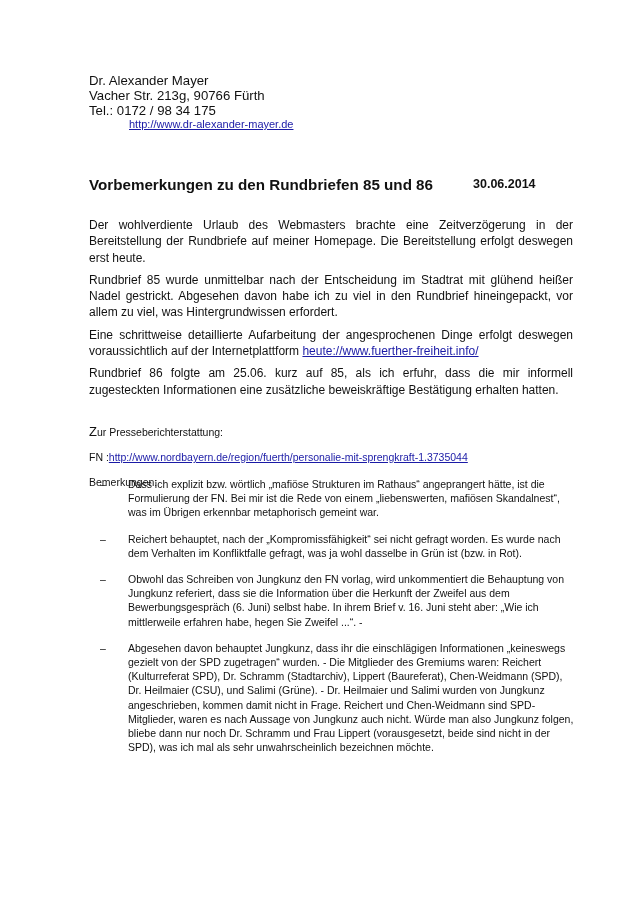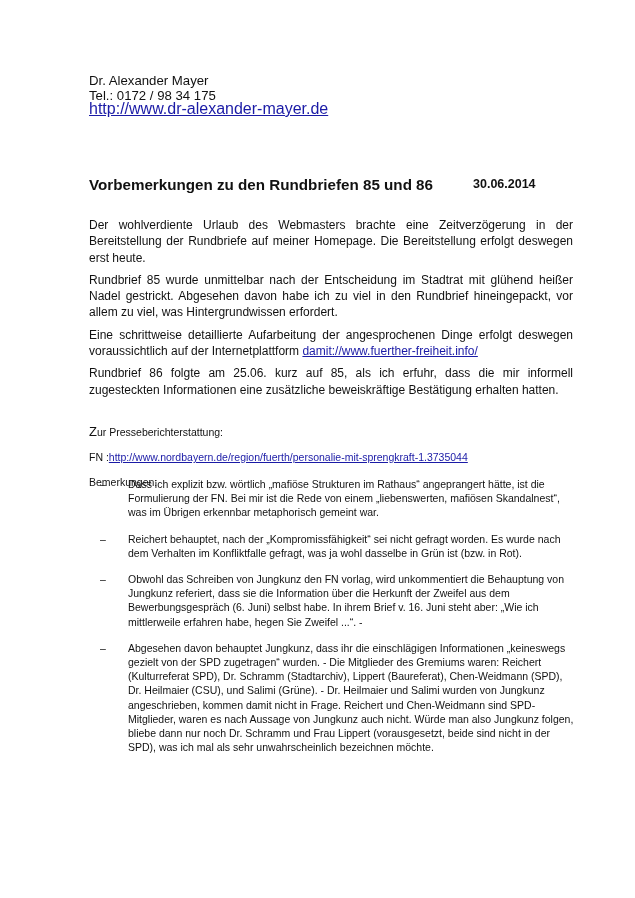--- a/index.html
+++ b/index.html
@@ -1,20 +1,20 @@
 <!DOCTYPE html>
 <html><head>
 <meta charset="utf-8">
 <style>
   html, body { margin: 0; padding: 0; background: #ffffff; }
   body { width: 635px; height: 898px; position: relative; overflow: hidden;
          font-family: "Liberation Sans", sans-serif; color: #111111; }
   .page { position: absolute; left: 12px; top: 0; width: 635px; height: 898px; background: #fff; }
   .sender { position: absolute; left: 77px; top: 73px; font-size: 13.2px; line-height: 15px; }
-  .sender .link { font-size: 16px; line-height: 12px; display: block; }
+  .sender .link { font-size: 11px; line-height: 12px; display: block; margin-left: 40px; }
   a, .link { color: #1a1aa6; text-decoration: underline; }
   .title-row { position: absolute; left: 77px; top: 176px; width: 480px; }
   .title { font-weight: bold; font-size: 15.2px; }
   .date { position: absolute; left: 384px; top: 1px; font-weight: bold; font-size: 12.5px; }
   .intro { position: absolute; left: 77px; top: 217px; width: 484px; font-size: 12px; line-height: 16.3px; text-align: justify; }
   .intro p { margin: 0 0 6px 0; }
   .press { position: absolute; left: 77px; top: 413px; width: 470px; font-size: 10.5px; line-height: 13px; }
   .press .zur { font-size: 10.5px; }
   .press .zur .big { font-size: 13px; }
   .press p { margin: 12px 0 7px 0; }
@@ -24,33 +24,34 @@
   .closing { position: absolute; left: 77px; top: 789px; font-size: 12px; line-height: 14px; }
   .closing p { margin: 0 0 8px 0; }
 </style>
 </head>
 <body>
 
 <div class="page">
 
   <div class="sender">
     <div>Dr. Alexander Mayer</div>
+    <div>Vacher Str. 213g, 90766 Fürth</div>
     <div>Tel.: 0172 / 98 34 175</div>
     <a class="link">http://www.dr-alexander-mayer.de</a>
   </div>
 
   <div class="title-row">
     <span class="title">Vorbemerkungen zu den Rundbriefen 85 und 86</span>
     <span class="date">30.06.2014</span>
   </div>
 
   <div class="intro">
     <p>Der wohlverdiente Urlaub des Webmasters brachte eine Zeitverzögerung in der Bereitstellung der Rundbriefe auf meiner Homepage. Die Bereitstellung erfolgt deswegen erst heute.</p>
     <p>Rundbrief 85 wurde unmittelbar nach der Entscheidung im Stadtrat mit glühend heißer Nadel gestrickt. Abgesehen davon habe ich zu viel in den Rundbrief hineingepackt, vor allem zu viel, was Hintergrundwissen erfordert.</p>
-    <p><span>Eine schrittweise detaillierte Aufarbeitung der angesprochenen Dinge erfolgt deswegen voraussichtlich auf der Internetplattform </span><a>damit://www.fuerther-freiheit.info/</a></p>
+    <p><span>Eine schrittweise detaillierte Aufarbeitung der angesprochenen Dinge erfolgt deswegen voraussichtlich auf der Internetplattform </span><a>heute://www.fuerther-freiheit.info/</a></p>
     <p>Rundbrief 86 folgte am 25.06. kurz auf 85, als ich erfuhr, dass die mir informell zugesteckten Informationen eine zusätzliche beweiskräftige Bestätigung erhalten hatten.</p>
   </div>
 
   <div class="press">
     <p class="zur"><span class="big">Z</span><span>ur Presseberichterstattung:</span></p>
     <p><span>FN :</span><a>http://www.nordbayern.de/region/fuerth/personalie-mit-sprengkraft-1.3735044</a></p>
     <p>Bemerkungen:</p>
   </div>
 
   <div class="bullets">

